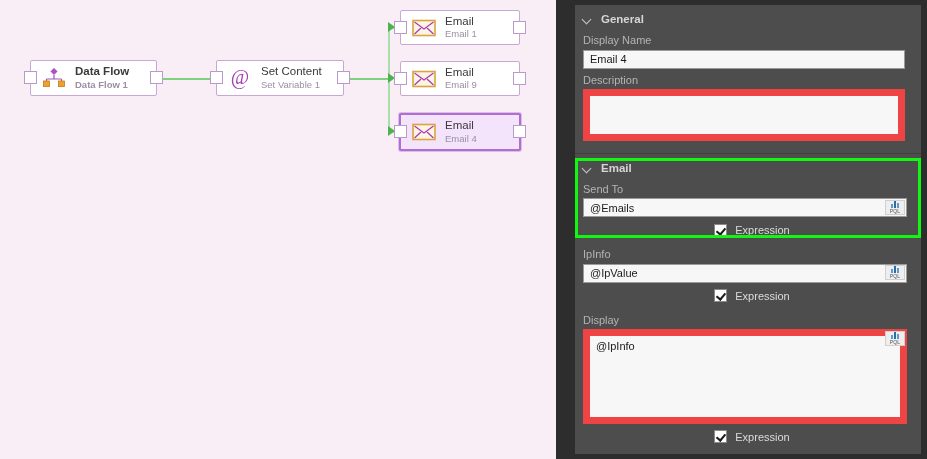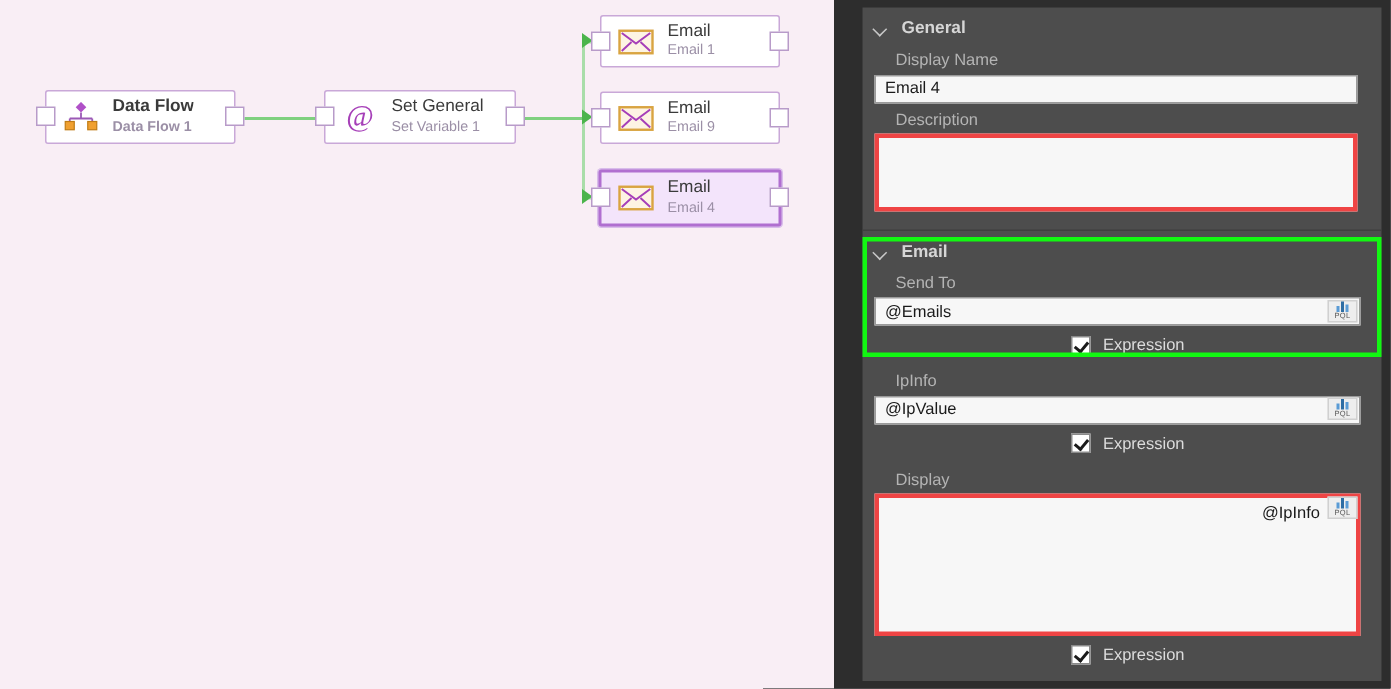--- a/index.html
+++ b/index.html
@@ -133,21 +133,21 @@
   }
   .section-title {
     font-size: 11.5px;
     font-weight: bold;
     color: #d6d6d6;
   }
 
   .field-label {
     font-size: 11px;
     color: #b4b4b4;
-    padding-left: 22px;
+    padding-left: 8px;
     margin-top: 5px;
     margin-bottom: 3px;
   }
 
   .input-wrap {
     position: relative;
     margin: 0 14px 0 8px;
   }
   .text-input {
     width: 100%;
@@ -158,29 +158,28 @@
     font-size: 11px;
     color: #1a1a1a;
     padding: 0 24px 0 6px;
     font-family: "Liberation Sans", sans-serif;
     outline: none;
   }
   .text-area {
     width: 100%;
     box-sizing: border-box;
     background: #f7f7f7;
-    border: 3px solid #ef4444;
+    border: 7px solid #ef4444;
     font-size: 11px;
     color: #1a1a1a;
     padding: 4px 24px 4px 6px;
     font-family: "Liberation Sans", sans-serif;
     resize: none;
     outline: none;
     display: block;
-    text-align: right;
   }
 
   
   .pql-btn {
     position: absolute;
     right: 2px; top: 2px;
     width: 20px; height: 15px;
     background: #eeeeee;
     border: 1px solid #d0d0d0;
     box-sizing: border-box;
@@ -298,21 +297,21 @@
   </div>
 
   <div class="node" style="left:216px; top:60px; width:128px; height:36px;">
     <div class="port left"></div>
     <div class="node-icon">
       <svg width="24" height="24" viewBox="0 0 24 24">
         <text x="12" y="18" font-size="20" fill="#a63fb8" text-anchor="middle" font-family="Liberation Serif, serif">@</text>
       </svg>
     </div>
     <div class="node-text">
-      <div class="node-title">Set General</div>
+      <div class="node-title">Set Content</div>
       <div class="node-sub">Set Variable 1</div>
     </div>
     <div class="port right"></div>
   </div>
 
   <div class="node" style="left:400px; top:10px; width:120px; height:35px;">
     <div class="port left"></div>
     <div class="node-icon">
       <svg width="24" height="18" viewBox="0 0 24 18">
         <rect x="1" y="1.5" width="22" height="15" fill="#fdf4e3" stroke="#d9a441" stroke-width="1.6"></rect>

